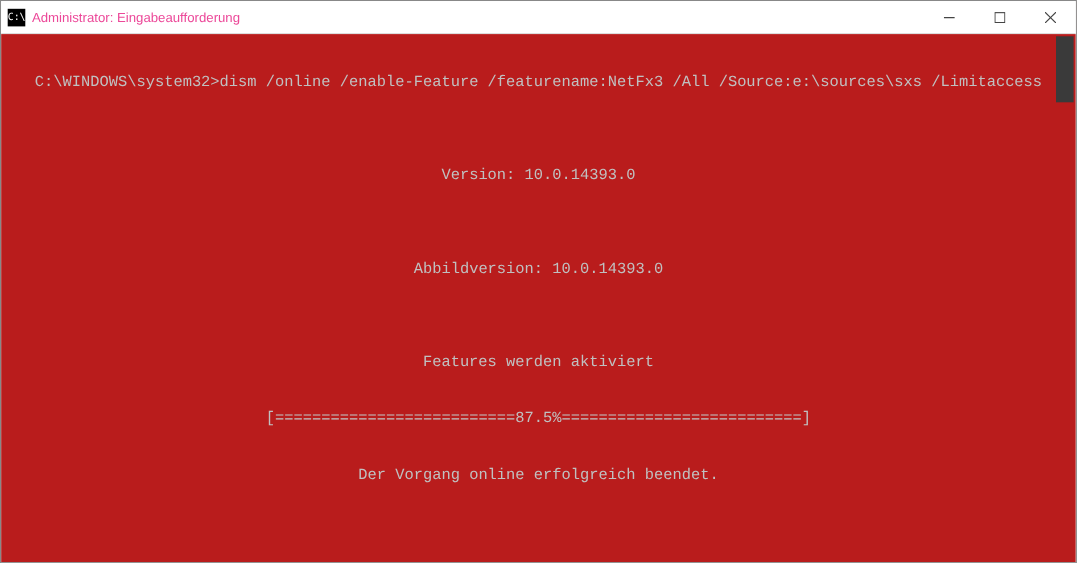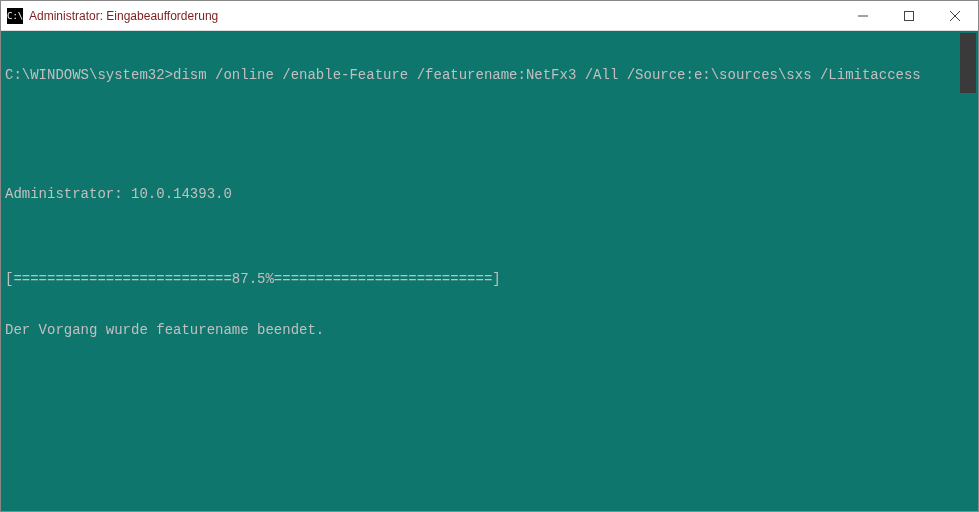--- a/index.html
+++ b/index.html
@@ -19,38 +19,39 @@
     width: 16px; height: 16px;
     background: #000; color: #fff;
     font-family: Consolas, monospace;
     font-size: 9px; line-height: 16px;
     text-align: center;
     margin-right: 6px;
   }
   .titlebar-title {
     flex: 1;
     font-size: 12px;
-    color: #7f1d1d;
+    color: #ec4899;
   }
   .win-controls { display: flex; height: 100%; }
   .win-btn {
     width: 46px; height: 100%;
     display: flex; align-items: center; justify-content: center;
     color: #444;
   }
   .win-btn svg { width: 10px; height: 10px; stroke: #444; stroke-width: 1; fill: none; }
   .terminal {
     position: relative;
     width: 100%; height: calc(100% - 30px);
-    background: #0f766e;
+    background: #b91c1c;
     font-family: Consolas, "Courier New", monospace;
     font-size: 14px; line-height: 17px;
     color: #c0c0c0;
     white-space: pre;
     padding: 2px 4px 0 4px;
+    text-align: center;
   }
   .terminal .line { display: block; }
   .scrollbar {
     position: absolute; top: 2px; right: 2px;
     width: 16px; height: 60px;
     background: #3a3a3a;
   }
 </style>
 </head>
 <body>
@@ -74,21 +75,23 @@
           <line x1="0" y1="0" x2="10" y2="10"></line>
           <line x1="10" y1="0" x2="0" y2="10"></line>
         </svg>
     </div>
   </div>
 </div>
 
 <div class="terminal">
   <span class="line"><span>C:\WINDOWS\system32&gt;</span><span>dism /online /enable-Feature /featurename:NetFx3 /All /Source:e:\sources\sxs /Limitaccess</span></span>
   <span class="line"></span>
+  <span class="line">Version: 10.0.14393.0</span>
   <span class="line"></span>
-  <span class="line">Administrator: 10.0.14393.0</span>
+  <span class="line">Abbildversion: 10.0.14393.0</span>
   <span class="line"></span>
+  <span class="line">Features werden aktiviert</span>
   <span class="line">[==========================87.5%==========================]</span>
-  <span class="line">Der Vorgang wurde featurename beendet.</span>
+  <span class="line">Der Vorgang online erfolgreich beendet.</span>
   <span class="line"></span>
   
   <div class="scrollbar"></div>
 </div>
 
 </body></html>

